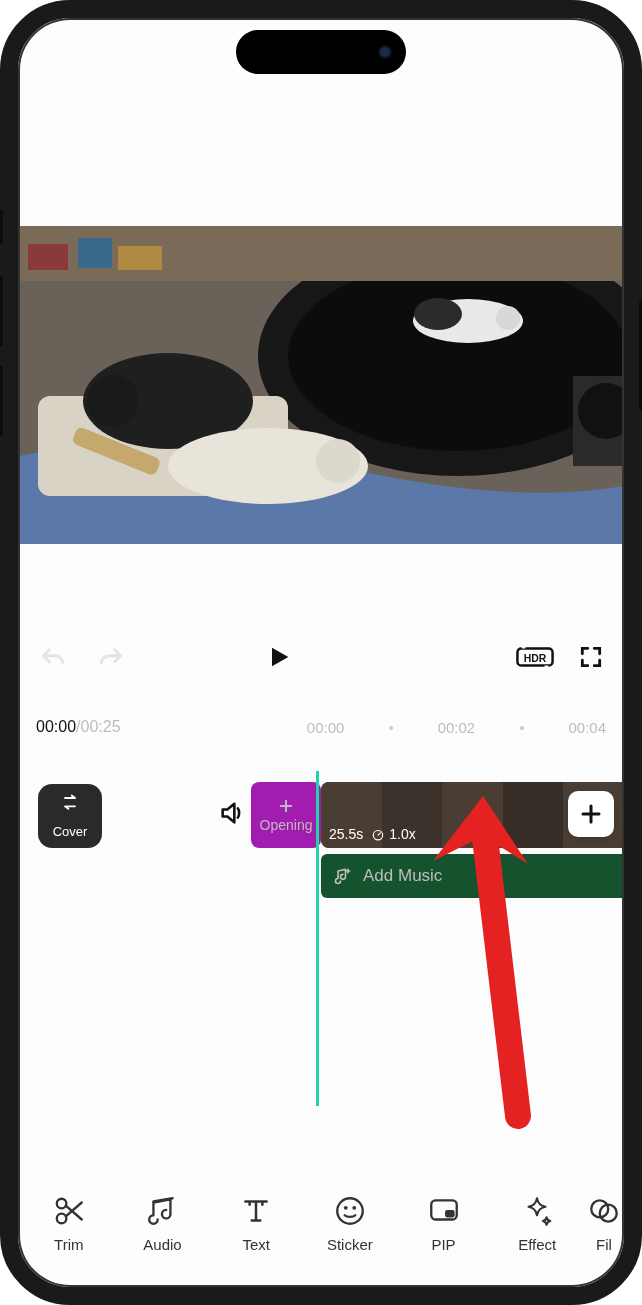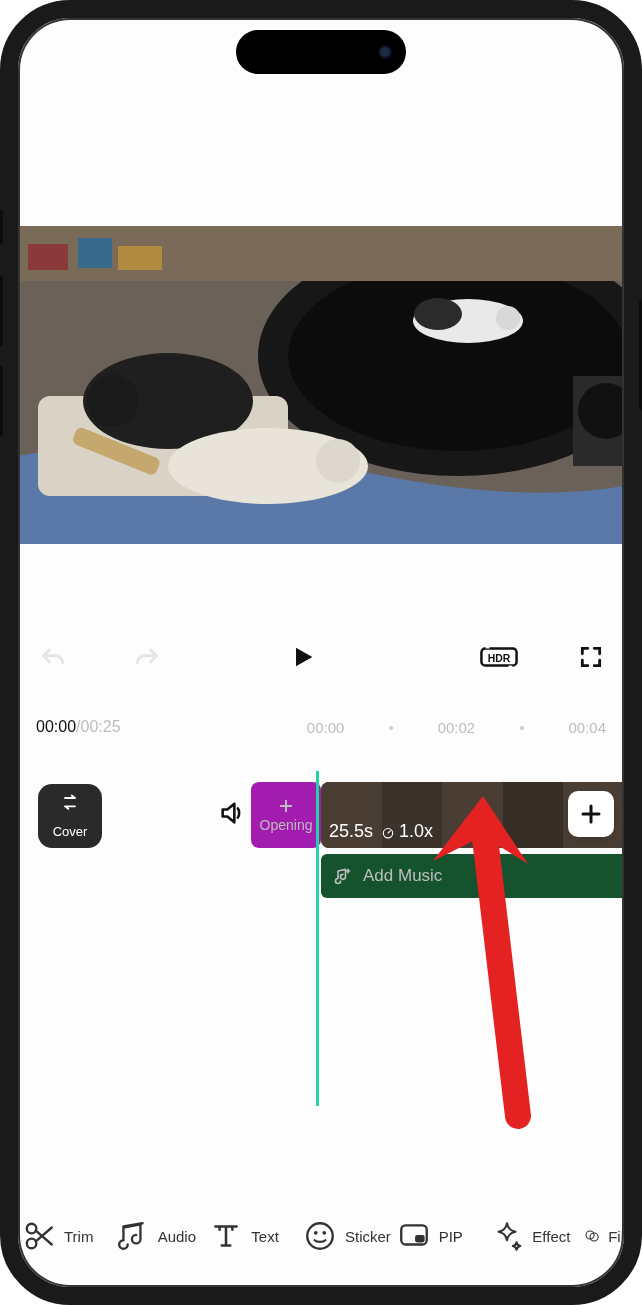--- a/index.html
+++ b/index.html
@@ -83,21 +83,20 @@
   }
   .preview svg { width:100%; height:100%; }
   
   .controls {
     position: absolute;
     top: 625px;
     left: 0; right: 0;
     padding: 0 20px;
     display: flex;
     align-items: center;
-    gap: 36px;
   }
   .controls .undo, .controls .redo {
     color:#e4e4e4; margin-right:28px;
   }
   .controls .play { margin:0 auto; color:#111; }
   .controls .hdr { margin-left:auto; margin-right:24px; color:#111; }
   .controls .fullscreen { color:#111; }
   
   .timecodes {
     position:absolute;
@@ -158,21 +157,21 @@
     height:66px;
     background: linear-gradient(90deg,#4a4035,#3a322b,#4a4035,#3a322b,#4a4035);
     border-radius:8px 0 0 8px;
     overflow:hidden;
     display:flex; align-items:flex-end;
     padding:6px 8px;
     gap:10px;
   }
   .clip-strip .thumbrow { position:absolute; inset:0; display:flex;}
   .clip-strip .thumbrow div{ flex:1; }
-  .clip-meta { position:relative; z-index:2; color:#fff; font-size:18px; display:flex; align-items:center; gap:8px;}
+  .clip-meta { position:relative; z-index:2; color:#fff; font-size:14px; display:flex; align-items:center; gap:8px;}
   .clip-meta .chip { display:flex; align-items:center; gap:4px;}
   .add-clip {
     position:absolute;
     right: 10px; top:20px;
     width:46px; height:46px;
     background:#fff; border-radius:10px;
     display:flex; align-items:center; justify-content:center;
     box-shadow:0 2px 6px rgba(0,0,0,.15);
     z-index:25;
     color:#111;
@@ -201,21 +200,21 @@
   .toolbar {
     position:absolute;
     left:0; right:0;
     bottom: 10px;
     padding: 14px 4px 24px;
     display:flex;
     justify-content:space-between;
   }
   .tool {
     flex:1;
-    display:flex; flex-direction:row; align-items:center; gap:8px;
+    display:flex; flex-direction:column; align-items:center; gap:8px;
     color:#333;
     font-size:15px;
   }
   .tool.cut { color:#333; margin-right:-4px;}
   .tool:last-child { max-width:40px; overflow:hidden;}
   .tool svg { width:34px; height:34px; }
 </style>
 </head>
 <body>
 

